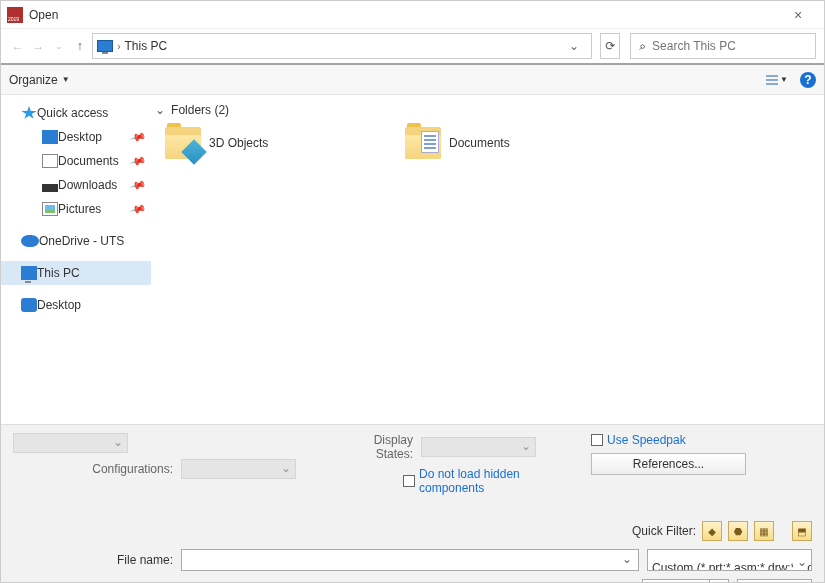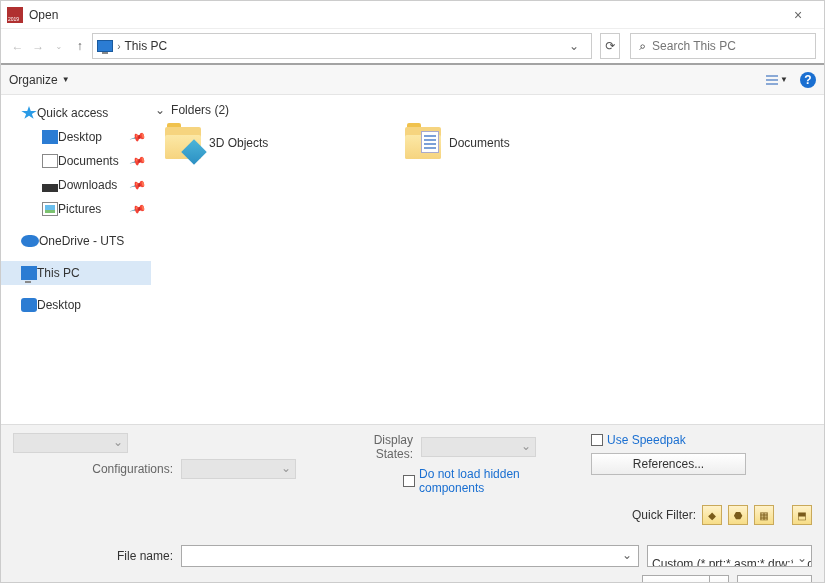--- a/index.html
+++ b/index.html
@@ -58,23 +58,23 @@
 .foldericon.docs .deco:after{content:"";position:absolute;top:3px;left:2px;right:2px;height:2px;background:#7ba0d8;box-shadow:0 4px #7ba0d8,0 8px #7ba0d8,0 12px #7ba0d8}
 .bottom{position:absolute;left:0;right:0;bottom:0;height:158px;background:#f2f2f2;border-top:1px solid #ddd;padding:8px 12px}
 .optrow{display:flex;align-items:center;gap:8px;margin-bottom:6px}
 .optrow .lbl{width:160px;text-align:right;color:#666}
 .optrow .combo{width:115px;height:20px;background:#e5e5e5;border:1px solid #d5d5d5;position:relative}
 .optrow .combo:after{content:"⌄";position:absolute;right:4px;top:1px;color:#999}
 .optrow2{display:flex;align-items:center;gap:4px}
 .chk{width:12px;height:12px;border:1px solid #666;background:#fff}
 .link{color:#1a6fd1}
 .refbtn{width:155px;height:22px;background:linear-gradient(#fff,#eee);border:1px solid #bbb;text-align:center;line-height:20px}
-.qf{display:flex;align-items:center;gap:6px;justify-content:flex-end;margin-top:4px}
+.qf{display:flex;align-items:center;gap:6px;justify-content:flex-end;margin-top:20px}
 .qfbtn{width:20px;height:20px;border:1px solid #c9a95a;background:linear-gradient(#fff2c9,#f7dd87);display:flex;align-items:center;justify-content:center;font-size:10px;color:#7a5b1a}
-.filerow{display:flex;align-items:center;gap:8px;margin-top:20px}
+.filerow{display:flex;align-items:center;gap:8px;margin-top:8px}
 .filerow .lbl{width:160px;text-align:right}
 .filerow .input{flex:1;height:22px;border:1px solid #aaa;background:#fff;position:relative}
 .filerow .input:after{content:"⌄";position:absolute;right:6px;top:2px;color:#666}
 .filterdd{width:165px;height:22px;border:1px solid #aaa;background:#fff;padding:8px 4px;line-height:20px;position:relative;overflow:hidden;white-space:nowrap}
 .filterdd:after{content:"⌄";position:absolute;right:4px;top:2px;color:#666;background:#fff;padding-left:4px}
 .btnrow{display:flex;justify-content:flex-end;gap:8px;margin-top:8px}
 .btn{height:24px;border:1px solid #aaa;background:linear-gradient(#fff,#eee);padding:0 18px;line-height:22px}
 .btn.split{display:flex;padding:0}
 .btn.split span:first-child{padding:0 18px;border-right:1px solid #aaa}
 .btn.split span:last-child{padding:0 6px}

